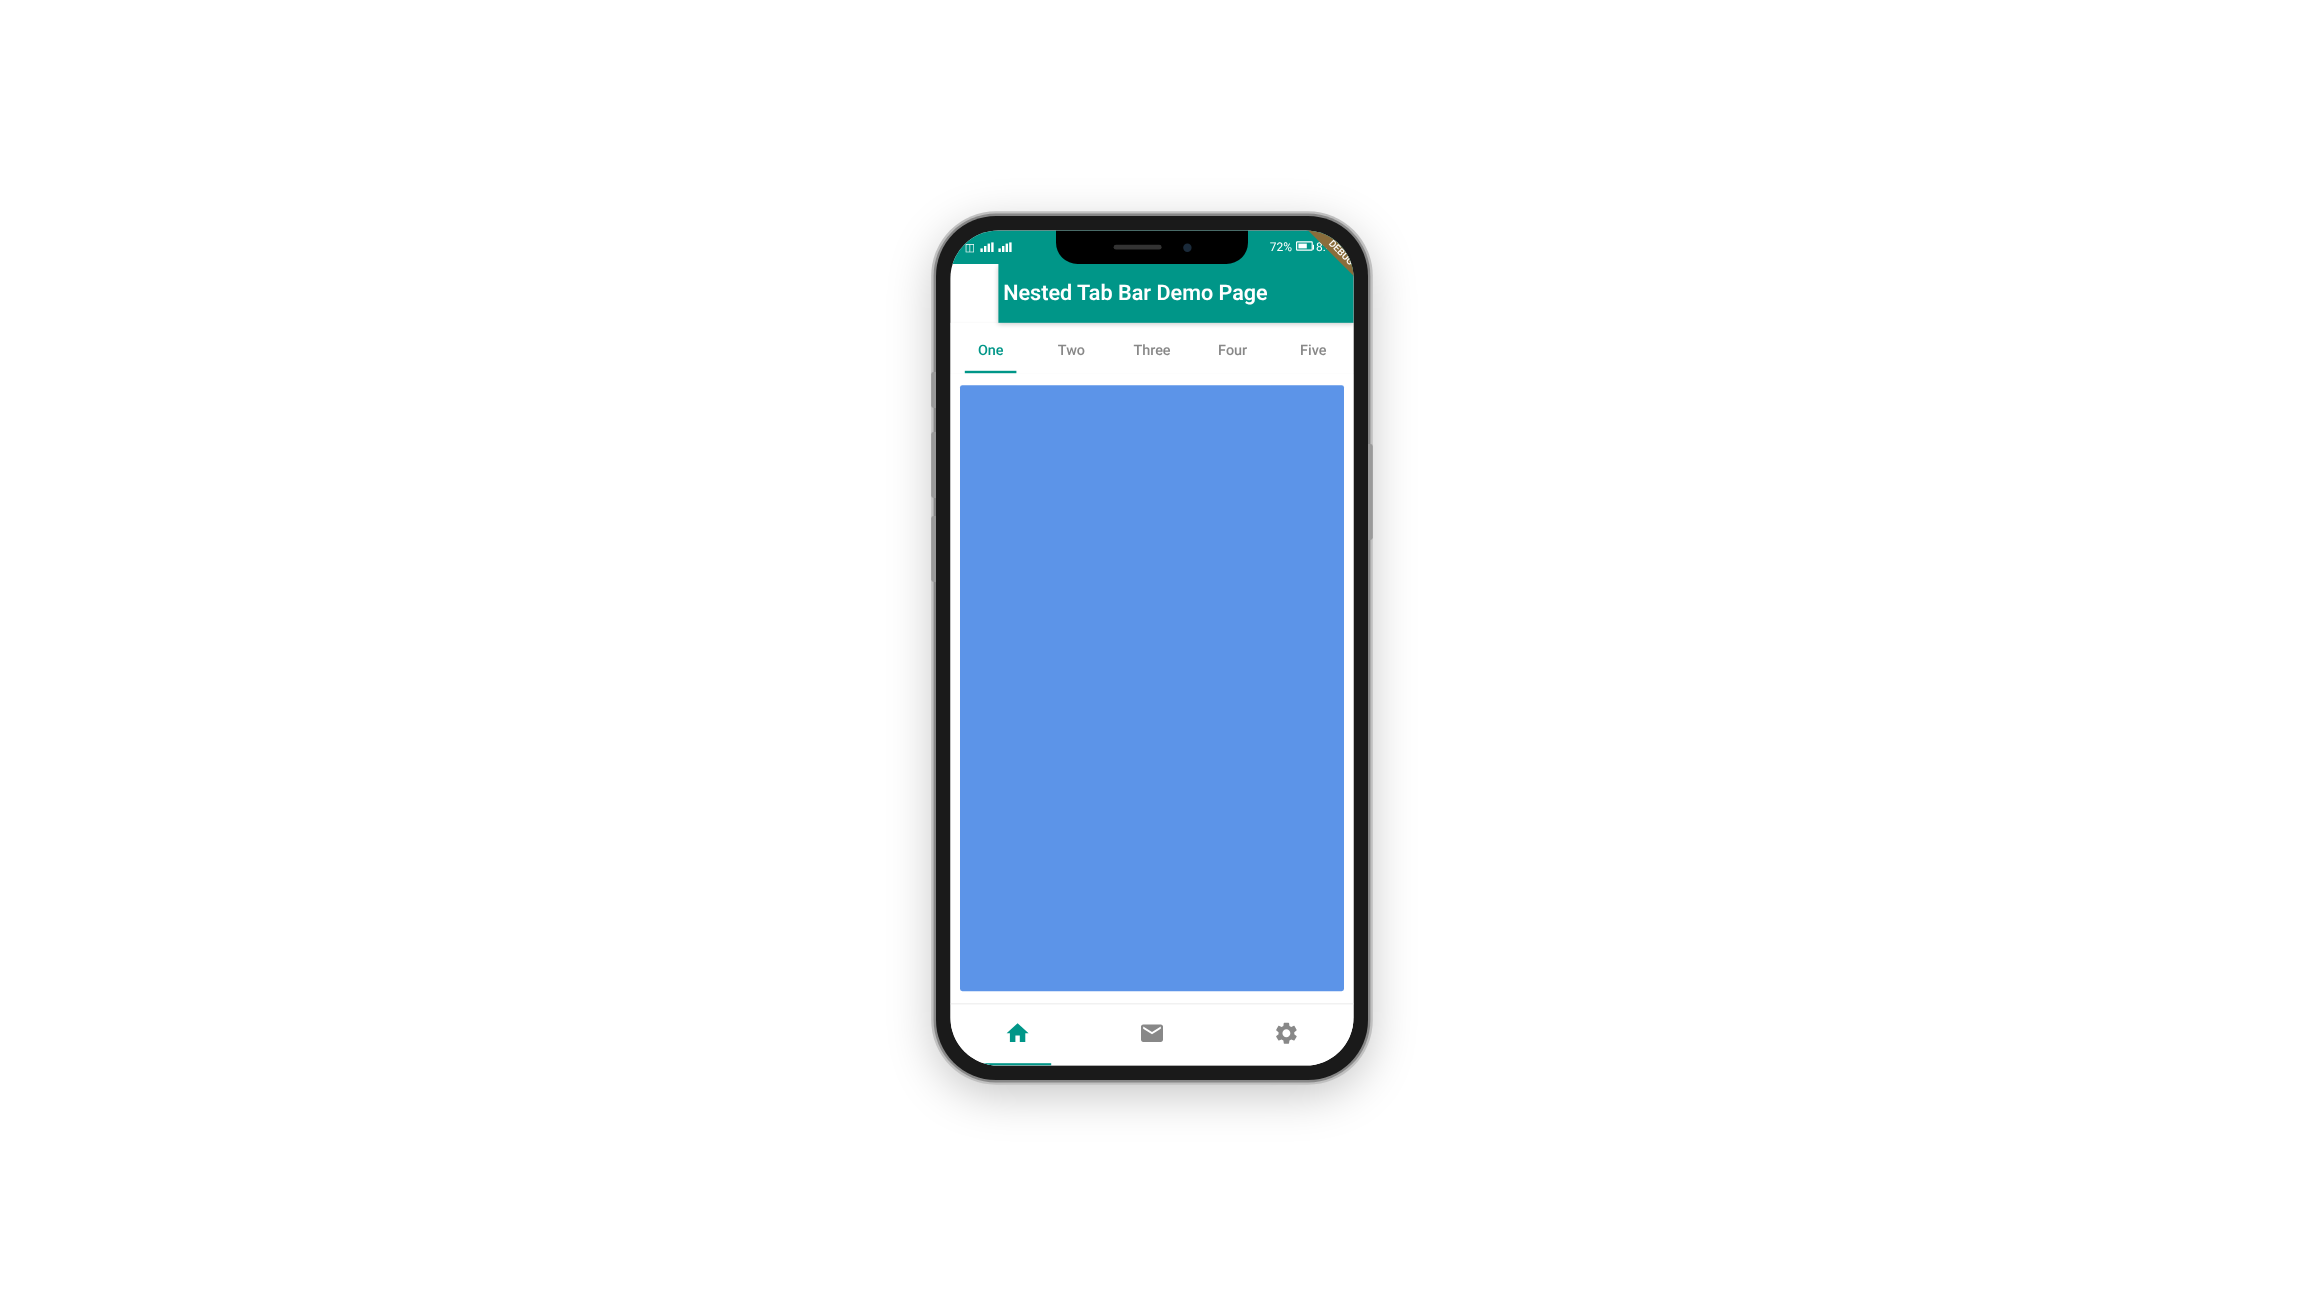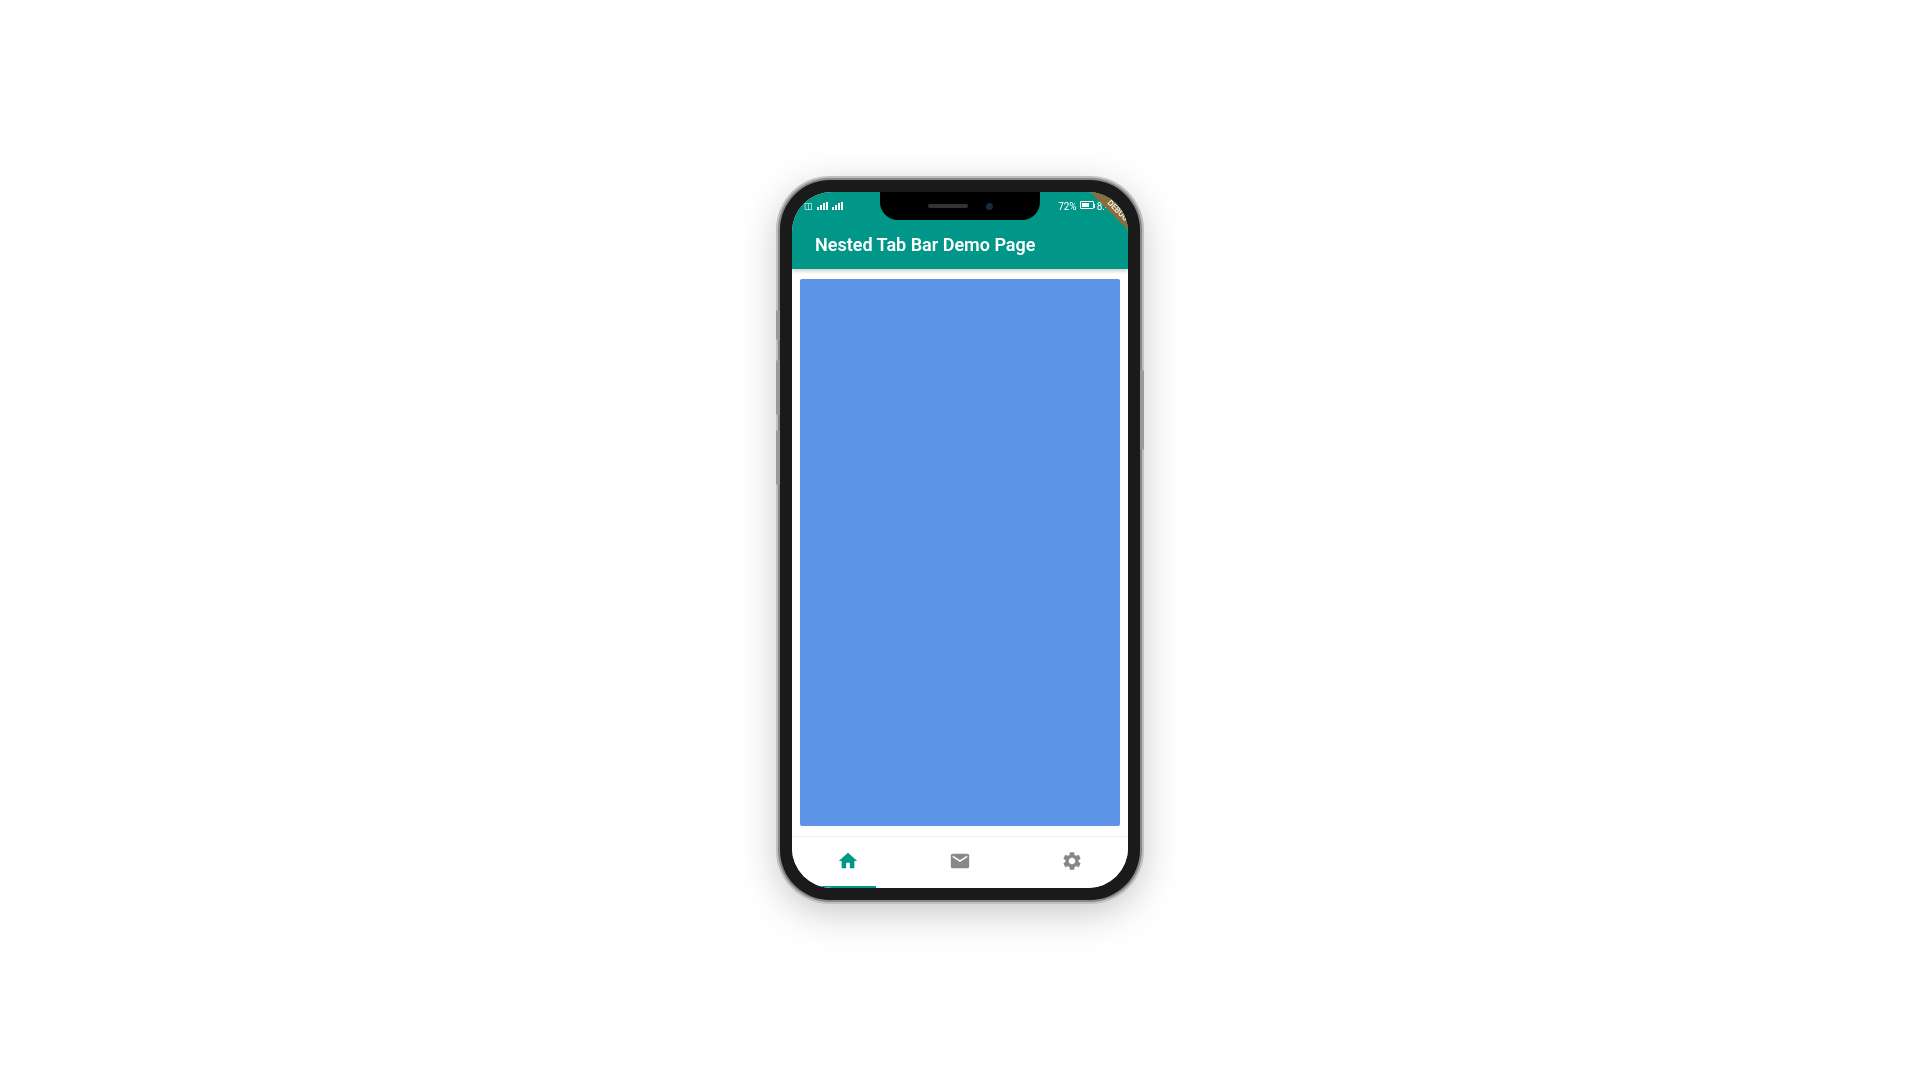--- a/index.html
+++ b/index.html
@@ -128,25 +128,26 @@
       padding: 2px 26px;
       font-size: 8px;
       transform: rotate(45deg);
       z-index: 50;
       font-weight: 500;
     }
 
     .app-bar {
       background: #009688;
       color: #fff;
-      padding: 14px 12px 14px 23px;
+      padding: 14px 12px 14px 4px;
       font-size: 18px;
       font-weight: 600;
       box-shadow: 0 2px 4px rgba(0,0,0,0.2);
       z-index: 5;
+      margin-left: 40px;
     }
 
     .top-tab-bar {
       display: flex;
       justify-content: space-around;
       background: #fff;
       box-shadow: 0 1px 3px rgba(0,0,0,0.1);
       padding-top: 8px;
     }
 
@@ -308,20 +309,37 @@
             <span class="fill"></span>
           </span>
         <span>8:44</span>
       </div>
     </div>
 
     <div class="app-bar">
       <span>Nested Tab Bar Demo Page</span>
     </div>
 
+    <div class="top-tab-bar">
+      <div class="top-tab active">
+        <span>One</span>
+      </div>
+      <div class="top-tab">
+        <span>Two</span>
+      </div>
+      <div class="top-tab">
+        <span>Three</span>
+      </div>
+      <div class="top-tab">
+        <span>Four</span>
+      </div>
+      <div class="top-tab">
+        <span>Five</span>
+      </div>
+    </div>
 
     <div class="content-area">
       <div class="content-block"></div>
     </div>
 
     <div class="bottom-tab-bar">
       <div class="bottom-tab active">
         <span>
           <svg viewBox="0 0 24 24">
               <path d="M10 20v-6h4v6h5v-8h3L12 3 2 12h3v8z"></path>

